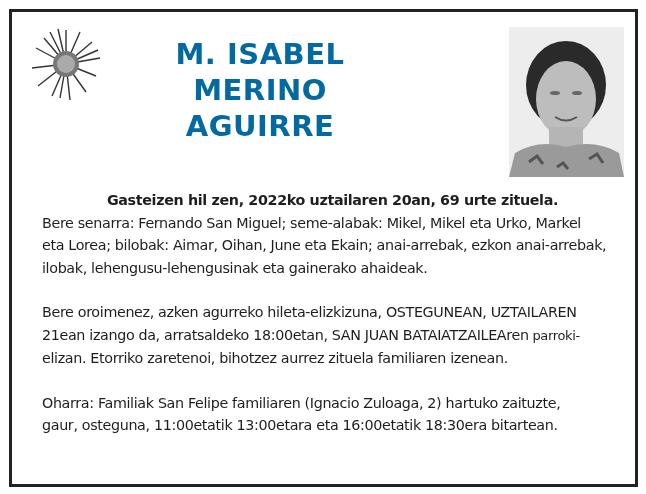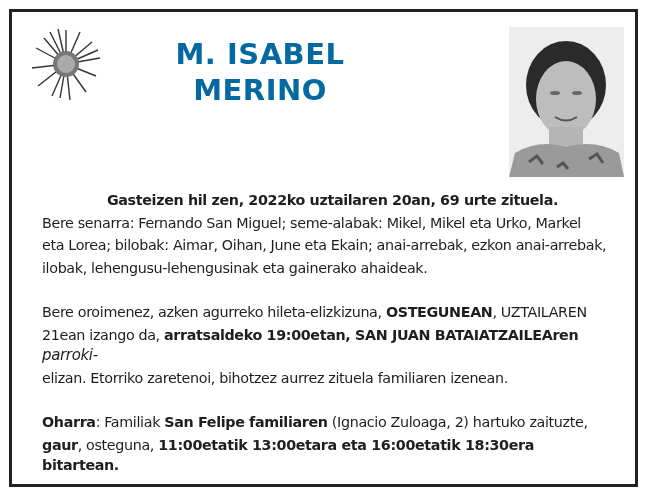--- a/index.html
+++ b/index.html
@@ -11,22 +11,22 @@
   .title { position:absolute; left:110px; top:36px; width:300px; text-align:center;
            font-family:"DejaVu Sans", sans-serif; font-weight:bold; font-size:29px;
            line-height:36px; letter-spacing:0.5px; color:#0369a1; }
   .photo { position:absolute; left:509px; top:27px; width:115px; height:150px;
            background:#eeeeee; overflow:hidden; }
   .body { position:absolute; left:40px; top:188px; width:575px;
           font-size:14.3px; line-height:20.5px; letter-spacing:-0.35px; }
   .body p { margin:2px; }
   .lead { text-align:center; font-weight:bold; padding-left:10px; }
   .gap { height:20px; }
-  b { font-weight:bold; }
-  .small { font-size:15px;font-style:italic; }
+  b { font-weight:normal; }
+  .small { font-size:13px; }
 </style>
 </head>
 <body>
 
 <div class="frame"></div>
 
 <div class="emblem">
   <svg width="72" height="72" viewBox="0 0 72 72">
     <g stroke="#333" stroke-width="1.4" fill="none">
       <line x1="36" y1="36" x2="36" y2="2"></line>
@@ -46,20 +46,21 @@
       <line x1="36" y1="36" x2="14" y2="10"></line>
         <line x1="36" y1="36" x2="30" y2="70"></line>
     </g>
     <circle cx="36" cy="36" r="13" fill="#777"></circle>
     <circle cx="36" cy="36" r="9" fill="#aaa"></circle>
   </svg>
 </div>
 
 <div class="title">
   <div>M. ISABEL MERINO</div>
+  <div>AGUIRRE</div>
 </div>
 
 <div class="photo">
   <svg width="115" height="150" viewBox="0 0 115 150">
     <rect width="115" height="150" fill="#ededed"></rect>
     <ellipse cx="57" cy="58" rx="40" ry="44" fill="#2a2a2a"></ellipse>
     <ellipse cx="57" cy="72" rx="30" ry="38" fill="#bdbdbd"></ellipse>
     <rect x="40" y="100" width="34" height="30" fill="#b5b5b5"></rect>
     <path d="M0 150 L6 126 Q30 112 57 120 Q86 112 110 126 L115 150 Z" fill="#9a9a9a"></path>
     <path d="M20 135 l8 -6 l6 8 M80 132 l8 -5 l6 9 M48 140 l6 -4 l5 6" stroke="#555" stroke-width="3" fill="none"></path>
@@ -69,19 +70,19 @@
   </svg>
 </div>
 
 <div class="body">
   <p class="lead">Gasteizen hil zen, 2022ko uztailaren 20an, 69 urte zituela.</p>
   <p>Bere senarra: Fernando San Miguel; seme-alabak: Mikel, Mikel eta Urko, Markel</p>
   <p>eta Lorea; bilobak: Aimar, Oihan, June eta Ekain; anai-arrebak, ezkon anai-arrebak,</p>
   <p>ilobak, lehengusu-lehengusinak eta gainerako ahaideak.</p>
   <div class="gap"></div>
   <p><span>Bere oroimenez, azken agurreko hileta-elizkizuna, </span><b>OSTEGUNEAN</b><span>, UZTAILAREN</span></p>
-  <p><span>21ean izango da, </span><b>arratsaldeko 19:00etan, SAN JUAN BATAIATZAILEAren</b><span class="small"> parroki-</span></p>
+  <p><span>21ean izango da, </span><b>arratsaldeko 18:00etan, SAN JUAN BATAIATZAILEAren</b><span class="small"> parroki-</span></p>
   <p>elizan. Etorriko zaretenoi, bihotzez aurrez zituela familiaren izenean.</p>
   <div class="gap"></div>
   <p><b>Oharra</b><span>: Familiak </span><b>San Felipe familiaren</b><span> (Ignacio Zuloaga, 2) hartuko zaituzte,</span></p>
   <p><b>gaur</b><span>, osteguna, </span><b>11:00etatik 13:00etara eta 16:00etatik 18:30era bitartean.</b></p>
   <div class="gap"></div>
 </div>
 
 </body></html>

